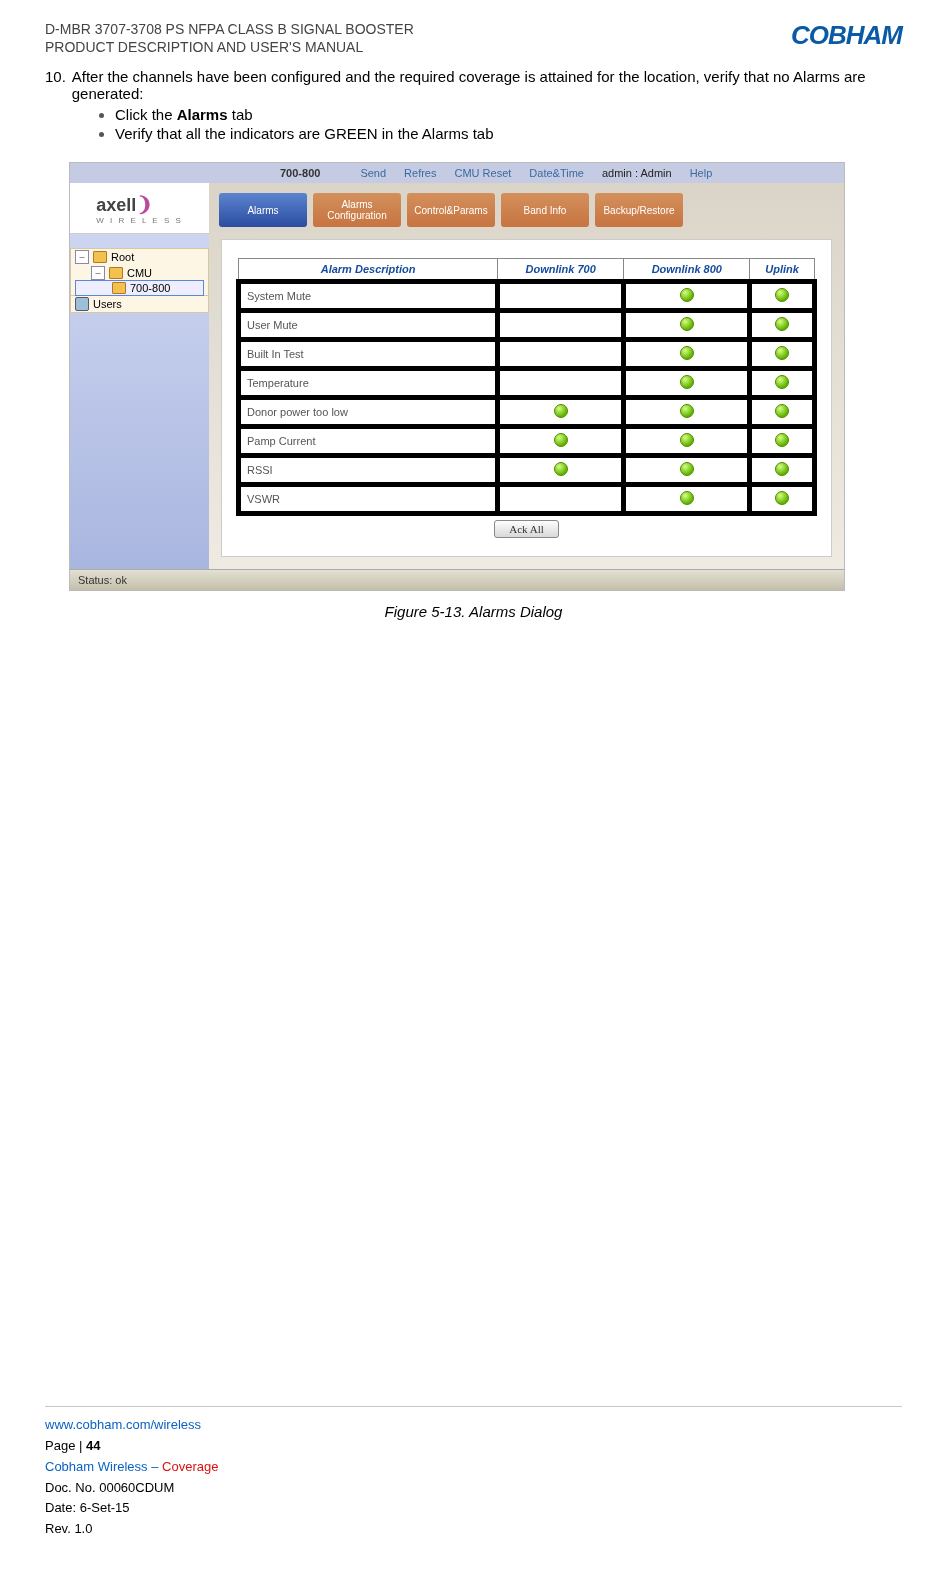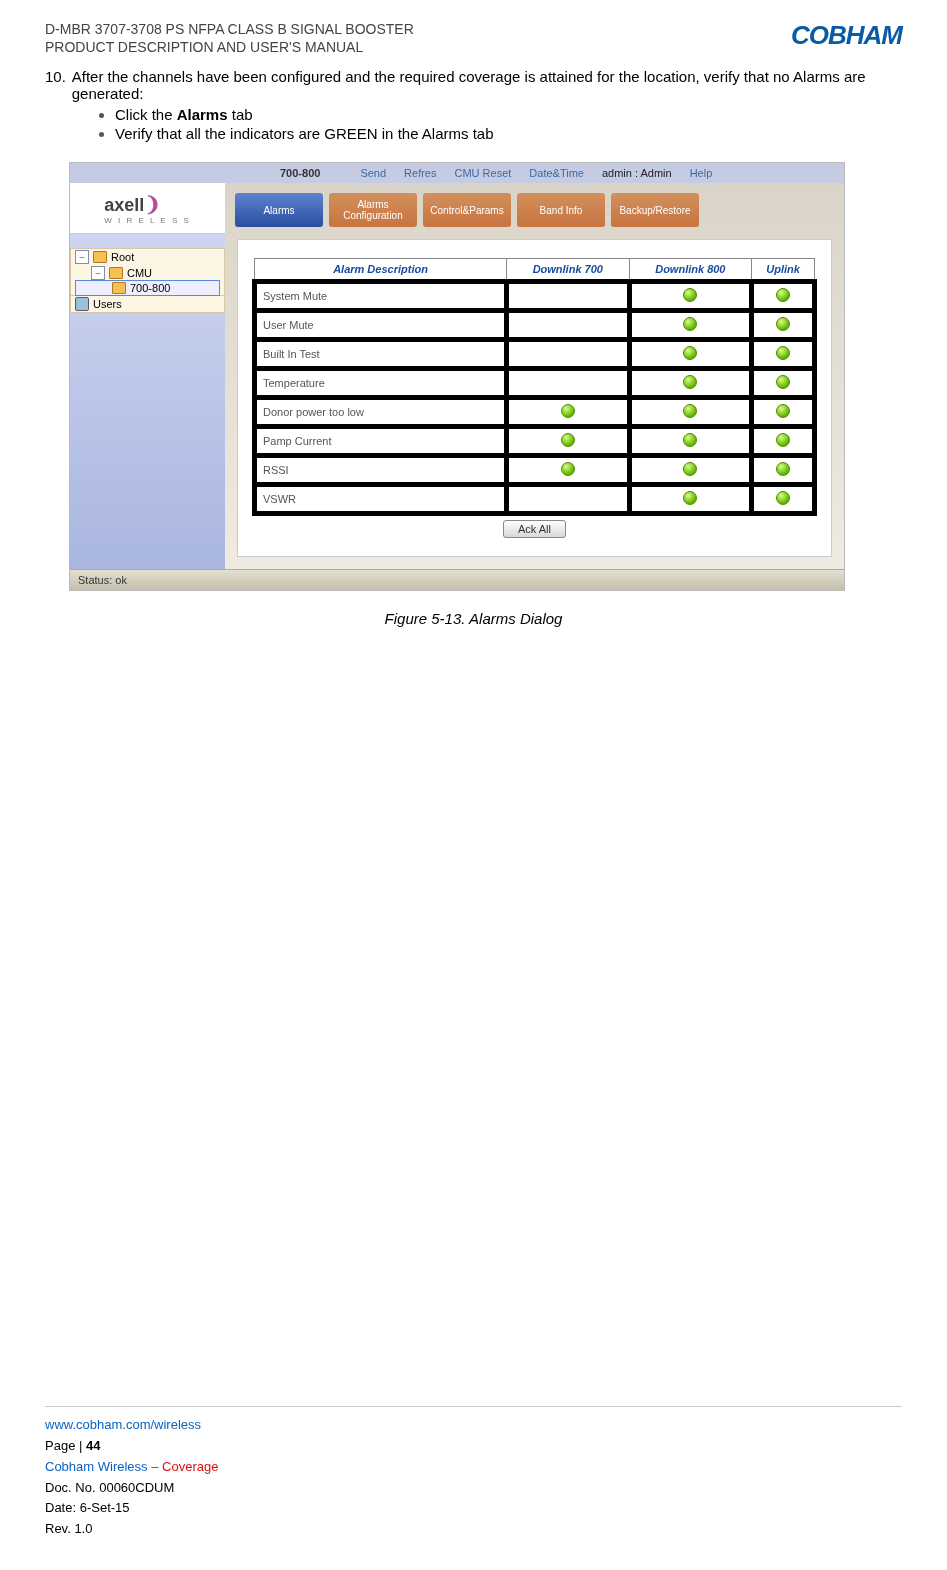--- a/index.html
+++ b/index.html
@@ -38,40 +38,40 @@
     font-size: 26px;
     letter-spacing: -1px;
   }
   .step-block { display:flex; }
   .step-num { width:28px; }
   .bullets { padding-left: 26px; margin:2px 0 14px 28px }
   .bullets li { margin:2px 16px; list-style-type: disc; color:#555; }
   .bullets li span { color:#000 }
   .figure {
     width: 776px;
-    margin: 4px 0 11px 24px;
+    margin: 4px 0 4px 24px;
     box-sizing: border-box;
     background: linear-gradient(#d9d3c7,#f0ece3);
     border: 1px solid #bbb;
     font-size: 11px;
     font-family: Arial, sans-serif;
   }
   .figure-inner { display:flex; flex-direction:column; }
   .topbar {
     height: 20px;
     background:#c5cbe3;
     display:flex; align-items:center;
     padding:0 10px 0 210px;
     font-size:11px;
   }
   .topbar .tlbl { color:#333; font-weight:bold; margin-right:40px; }
   .topbar .tlink { color:#3b6aa0; margin-right:18px; }
   .body2 { display:flex; }
   .leftside {
-    width: 155px;
+    width: 139px;
     display:flex; flex-direction:column;
   }
   .logo-panel {
     height: 50px;
     background:#fff;
     display:flex; justify-content:center; align-items:center;
     border-bottom:1px solid #ccc;
   }
   .axell-logo { font-size:18px; font-weight:bold; color:#444; }
   .axell-logo small { display:block; font-size:8px; letter-spacing:2px; color:#777; font-weight:normal }
@@ -119,21 +119,21 @@
   table.alarms th:first-child { width:45%; }
   table.alarms td {
     border:5px solid #000000; padding:3px 6px; color:#555; height:18px;
   }
   table.alarms td.c { text-align:center; }
   .greendot {
     display:inline-block; width:12px; height:12px; border-radius:50%;
     background: radial-gradient(circle at 35% 30%, #d4ff80, #5fb200 70%);
     border: 1px solid #548c00;
   }
-  .ack-row { text-align:center; padding-top:4px; }
+  .ack-row { text-align:center; padding-top:4px;font-family:Liberation Serif, serif; }
   .ack-btn {
     display:inline-block; padding:2px 14px; background:linear-gradient(#fefefe,#d8d8d8);
     border:1px solid #888; border-radius:3px; font-size:11px; color:#333;
   }
   .statusbar {
     height:20px; padding:0 8px; display:flex; align-items:center;
     font-weight:normal; color:#333;
     background:linear-gradient(#e4e0d2,#c4bfab);
     border-top:1px solid #aaa;
   }

